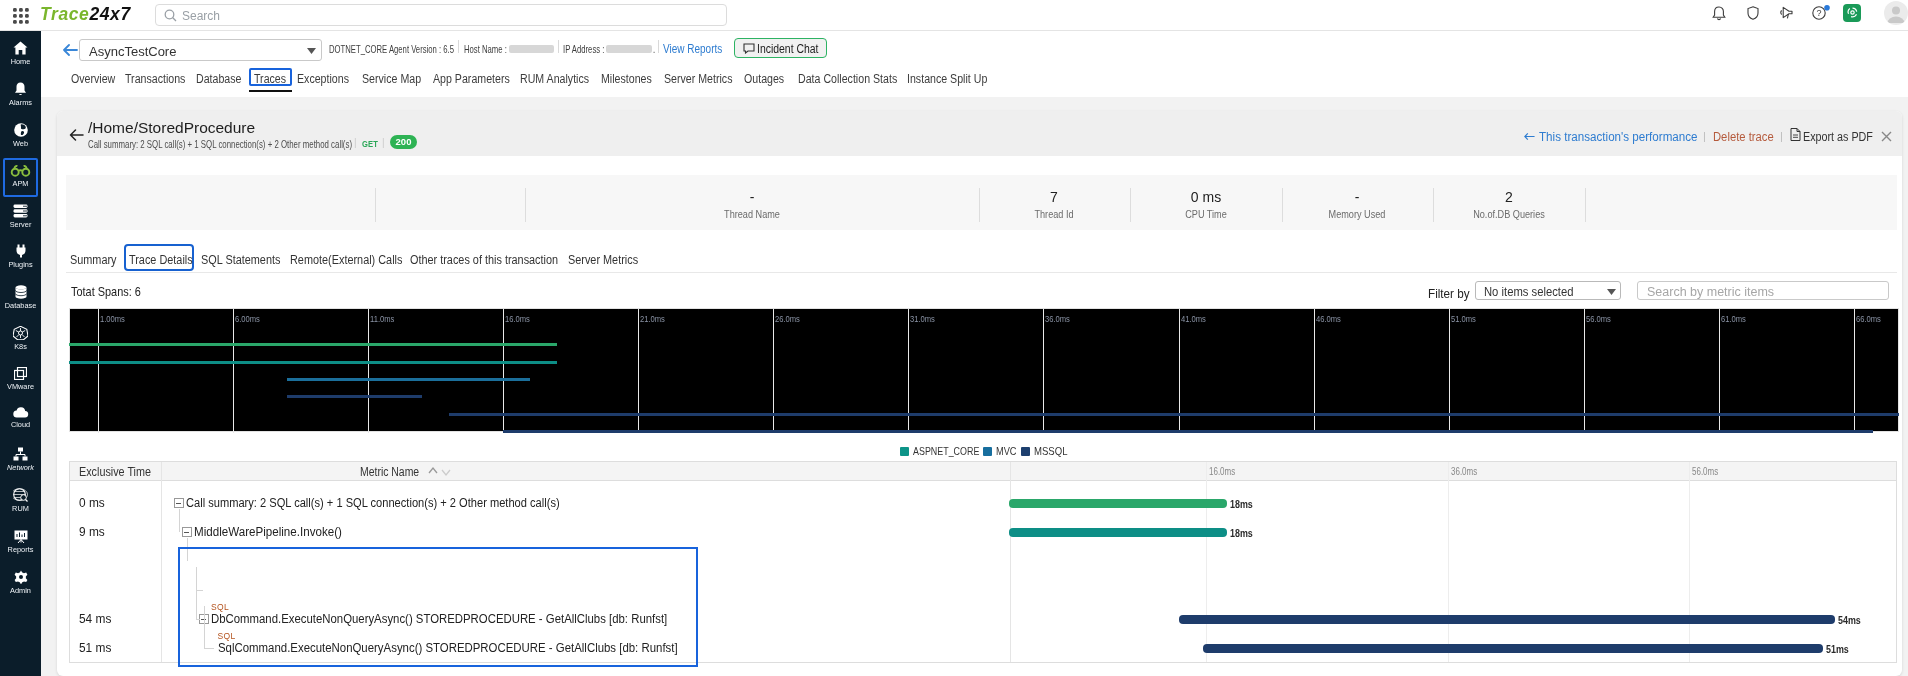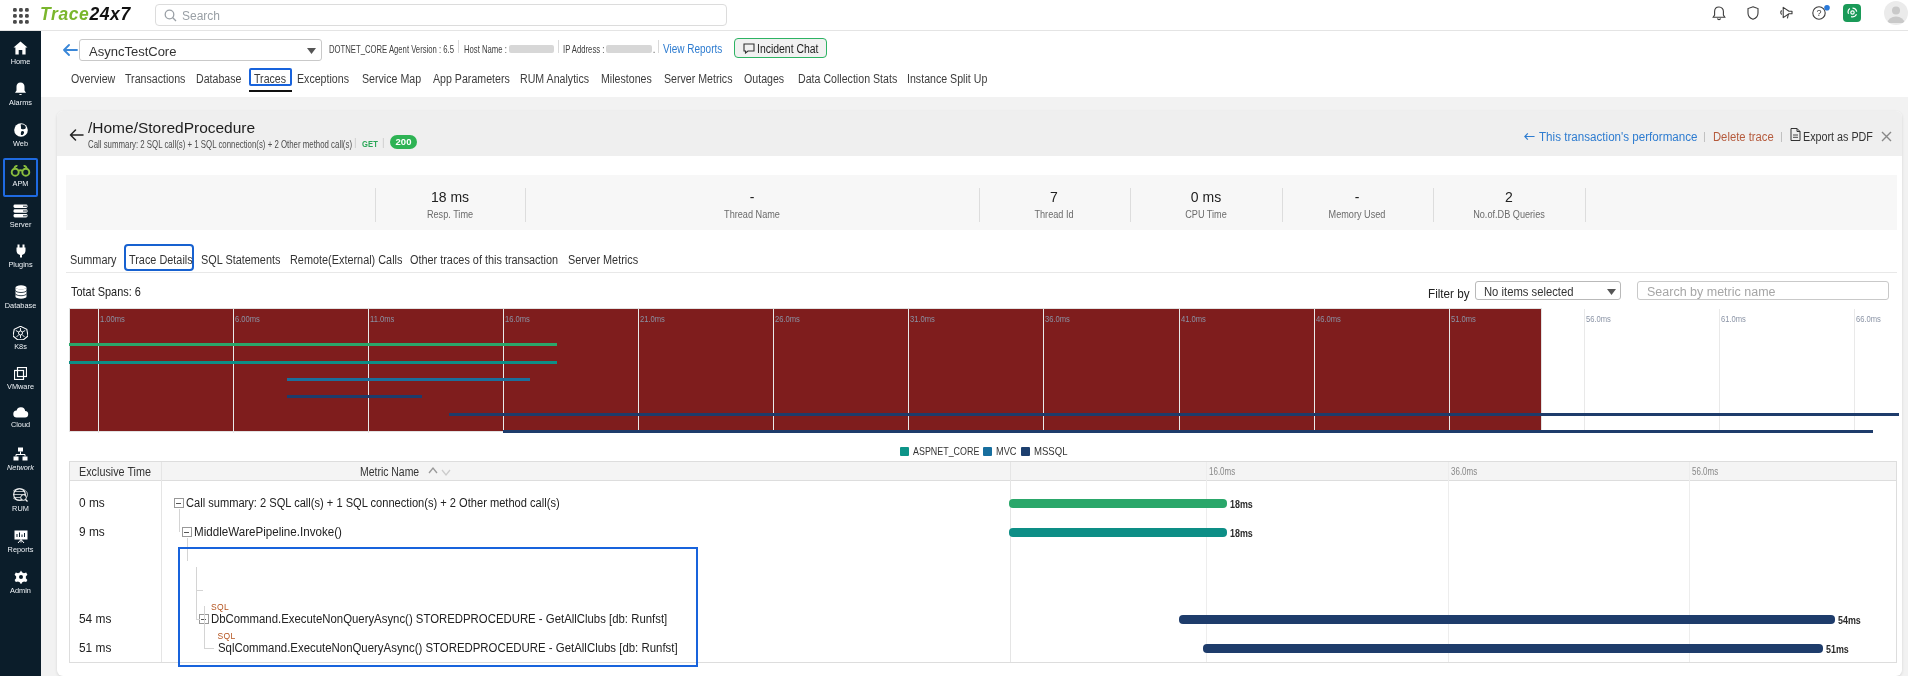--- a/index.html
+++ b/index.html
@@ -61,21 +61,21 @@
 
 
 #totspans { position:absolute; left:14px; top:173px; font-size:13px; color:#222; transform:scaleX(0.84); transform-origin:0 50%; }
 #filterlbl { position:absolute; left:1371px; top:175px; font-size:13px; color:#222; transform:scaleX(0.9); transform-origin:0 50%; }
 #filterdd { position:absolute; left:1418px; top:170px; width:146px; height:19px; border:1px solid #b9b9b9; border-radius:3px; }
 #filterdd span { position:absolute; left:8px; top:3px; font-size:12.5px; color:#333; transform:scaleX(0.9); transform-origin:0 50%; white-space:nowrap; }
 #metricsearch { position:absolute; left:1580px; top:170px; width:252px; height:19px; border:1px solid #c9c9c9; border-radius:3px; }
 #metricsearch span { position:absolute; left:9px; top:3px; font-size:12.5px; color:#a6a6a6; }
 
 
-#chart { position:absolute; left:12px; top:197px; width:1473px; height:124px; border:1px solid #e2e2e2; background:#7f1d1d; }
+#chart { position:absolute; left:12px; top:197px; width:1830px; height:124px; border:1px solid #e2e2e2; background:#000000; }
 .gline { position:absolute; top:0; width:1px; height:124px; background:#e9e9e9; }
 .glbl { position:absolute; top:4px; font-size:9.5px; color:#8a93a5; transform:scaleX(0.80); transform-origin:0 50%; }
 .cbar { position:absolute; height:3px; }
 #legend { position:absolute; left:0; top:333px; width:1845px; height:16px; font-size:11px; color:#333; }
 .lsq { width:9px; height:9px; border-radius:1px; }
 
 
 #ttable { position:absolute; left:12px; top:350px; width:1828px; height:202px; border:1px solid #ddd; background:#fff; }
 #thead { position:absolute; left:0; top:0; width:1826px; height:19px; background:#f4f4f4; border-bottom:1px solid #ddd; font-size:12px; color:#333; }
 .tcol { position:absolute; top:0; width:1px; height:200px; background:#e5e5e5; }
@@ -353,24 +353,20 @@
           <path d="M7 0.5 v3 h3" fill="none" stroke="#333" stroke-width="1"></path>
           <path d="M3 7 h5 M3 9.3 h5" stroke="#333" stroke-width="0.9"></path>
         </svg>
       <span class="abs cx" style="left:1746px;top:19px;font-size:12.5px;color:#333;transform:scaleX(0.86)">Export as PDF</span>
       <svg class="abs" style="left:1824px;top:20px" width="11" height="11" viewBox="0 0 11 11">
           <path d="M1 1 L10 10 M10 1 L1 10" stroke="#888" stroke-width="1.4"></path>
         </svg>
     </div>
 
     <div id="stats">
-        <div class="stat" style="left: 234px; width: 300px;">
-          <span class="v">18 ms</span>
-          <span class="l">Resp. Time</span>
-        </div>
         <div class="stat" style="left: 536px; width: 300px;">
           <span class="v">-</span>
           <span class="l">Thread Name</span>
         </div>
         <div class="stat" style="left: 838px; width: 300px;">
           <span class="v">7</span>
           <span class="l">Thread Id</span>
         </div>
         <div class="stat" style="left: 990px; width: 300px;">
           <span class="v">0 ms</span>
@@ -399,21 +395,21 @@
 
     <div id="totspans">Totat Spans: 6</div>
     <div id="filterlbl">Filter by</div>
     <div id="filterdd">
         <span>No items selected</span>
       <svg class="abs" style="left:131px;top:7px" width="9" height="6" viewBox="0 0 9 6">
           <path d="M0 0 L9 0 L4.5 6 Z" fill="#555"></path>
         </svg>
     </div>
     <div id="metricsearch">
-        <span>Search by metric name</span>
+        <span>Search by metric items</span>
       </div>
 
     <div id="chart">
         <div class="gline" style="left: 27.72px;"></div>
         <div class="glbl" style="left: 29.72px;">1.00ms</div>
         <div class="gline" style="left: 162.82px;"></div>
         <div class="glbl" style="left: 164.82px;">6.00ms</div>
         <div class="gline" style="left: 297.92px;"></div>
         <div class="glbl" style="left: 299.92px;">11.0ms</div>
         <div class="gline" style="left: 433.02px;"></div>

